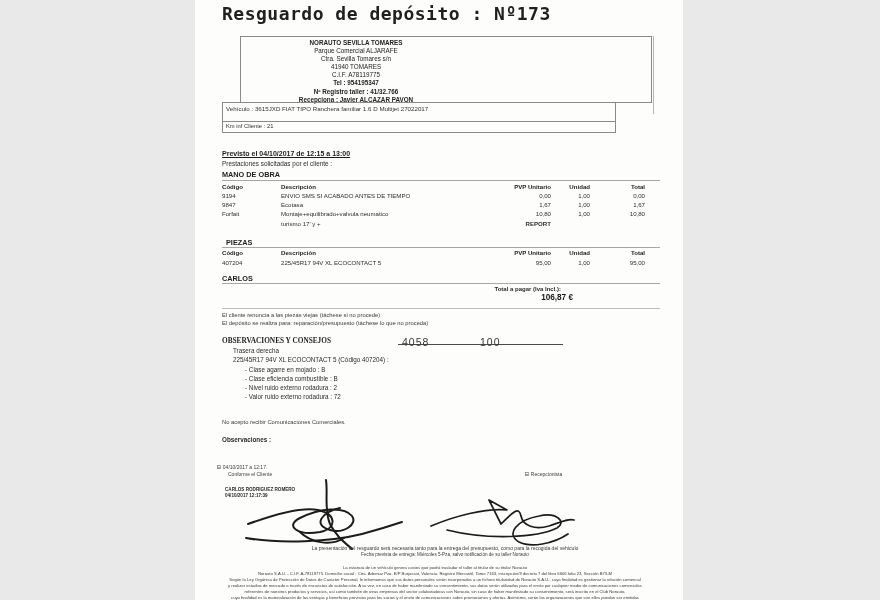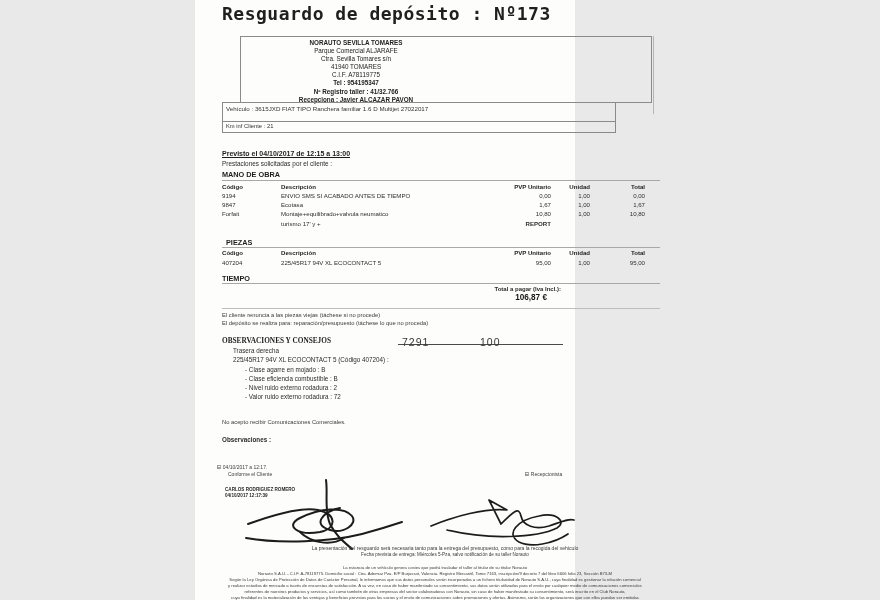--- a/index.html
+++ b/index.html
@@ -1,19 +1,19 @@
 <!DOCTYPE html>
 <html><head>
 <meta charset="utf-8">
 <style>
   * { margin:0; padding:0; box-sizing:border-box; }
   html,body { width:880px; height:600px; overflow:hidden; }
   body { background:#e9e9e9; font-family:"Liberation Sans", sans-serif; color:#2b2b2b; position:relative; }
   .page {
-    position:absolute; left:195px; top:0; width:380px; height:600px;
+    position:absolute; left:195px; top:0; width:488px; height:600px;
     background:#fdfdfc; filter:blur(0.2px);padding-left:36px;
   }
   .abs { position:absolute; white-space:nowrap; }
   .title {
     font-family:"DejaVu Sans Mono", monospace; font-weight:700;
     font-size:18px; color:#1f1f1f; letter-spacing:0.5px;
   }
   .box { border:1px solid #8a8a8a; }
   .company { text-align:center; font-size:6.3px; line-height:8.1px; color:#222; }
   .company .b { font-weight:700; }
@@ -106,33 +106,33 @@
     <span class="c-tot">Total</span>
   </div>
   <div class="trow" style="top:259px;">
     <span class="c-cod">407204</span>
     <span class="c-des">225/45R17 94V XL ECOCONTACT 5</span>
     <span class="c-pvp">95,00</span>
     <span class="c-uni">1,00</span>
     <span class="c-tot">95,00</span>
   </div>
 
-  <div class="abs sect" style="left:27px; top:274px;">TIEMPO</div>
+  <div class="abs sect" style="left:27px; top:274px;">CARLOS</div>
   <div class="abs hairline" style="left:27px; top:283px; width:438px;"></div>
   <div class="abs bold" style="left:166px; top:286px; width:200px; text-align:right; font-size:6px;">Total a pagar (Iva Incl.):</div>
-  <div class="abs bold" style="left:152px; top:293px; width:200px; text-align:right; font-size:8.2px; color:#151515;">106,87 €</div>
+  <div class="abs bold" style="left:178px; top:293px; width:200px; text-align:right; font-size:8.2px; color:#151515;">106,87 €</div>
   <div class="abs hairline" style="left:27px; top:308px; width:438px; background:#bdbdbd;"></div>
 
   <div class="abs t58" style="left:27px; top:312px; color:#3a3a3a;">El cliente renuncia a las piezas viejas (táchese si no procede)</div>
   <div class="abs t58" style="left:27px; top:320px; color:#3a3a3a;">El depósito se realiza para: reparación/presupuesto (táchese lo que no proceda)</div>
 
   <div class="abs sect" style="left:27px; top:336px;font-family:Liberation Serif, serif;">OBSERVACIONES Y CONSEJOS</div>
 
   <div class="annot-line" style="left:203px; top:344px; width:165px;"></div>
-  <div class="annot-num" style="left:207px; top:336px;">7291</div>
+  <div class="annot-num" style="left:207px; top:336px;">4058</div>
   <div class="annot-num" style="left:285px; top:336px;">100</div>
 
   <div class="abs" style="left:38px; top:347px; font-size:6.3px;">Trasera derecha</div>
   <div class="abs" style="left:38px; top:356px; font-size:6.3px;">225/45R17 94V XL ECOCONTACT 5 (Código 407204) :</div>
   <div class="abs" style="left:50px; top:366px; font-size:6.3px;">- Clase agarre en mojado : B</div>
   <div class="abs" style="left:50px; top:375px; font-size:6.3px;">- Clase eficiencia combustible : B</div>
   <div class="abs" style="left:50px; top:384px; font-size:6.3px;">- Nivel ruido externo rodadura : 2</div>
   <div class="abs" style="left:50px; top:393px; font-size:6.3px;">- Valor ruido externo rodadura : 72</div>
 
   <div class="abs t58" style="left:27px; top:419px; color:#3a3a3a;">No acepto recibir Comunicaciones Comerciales.</div>

